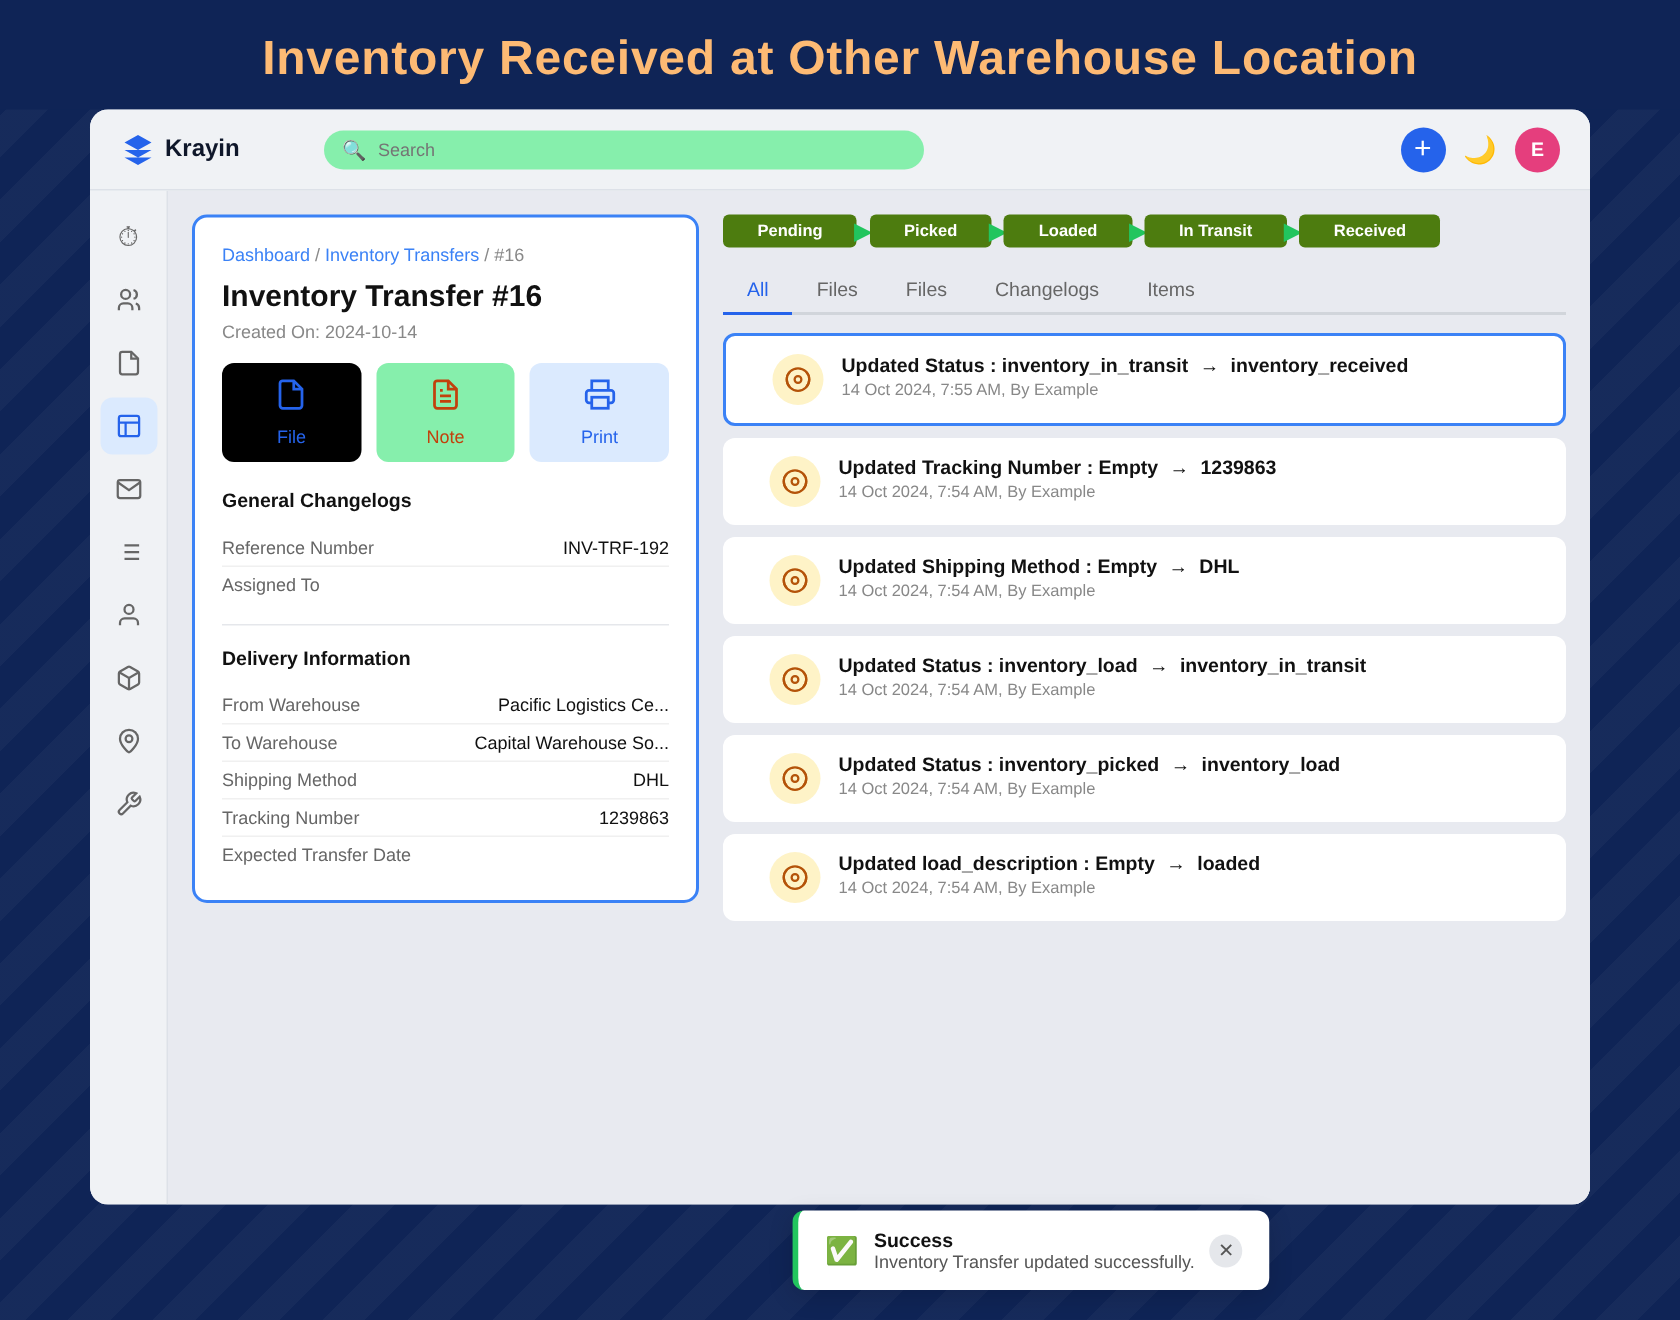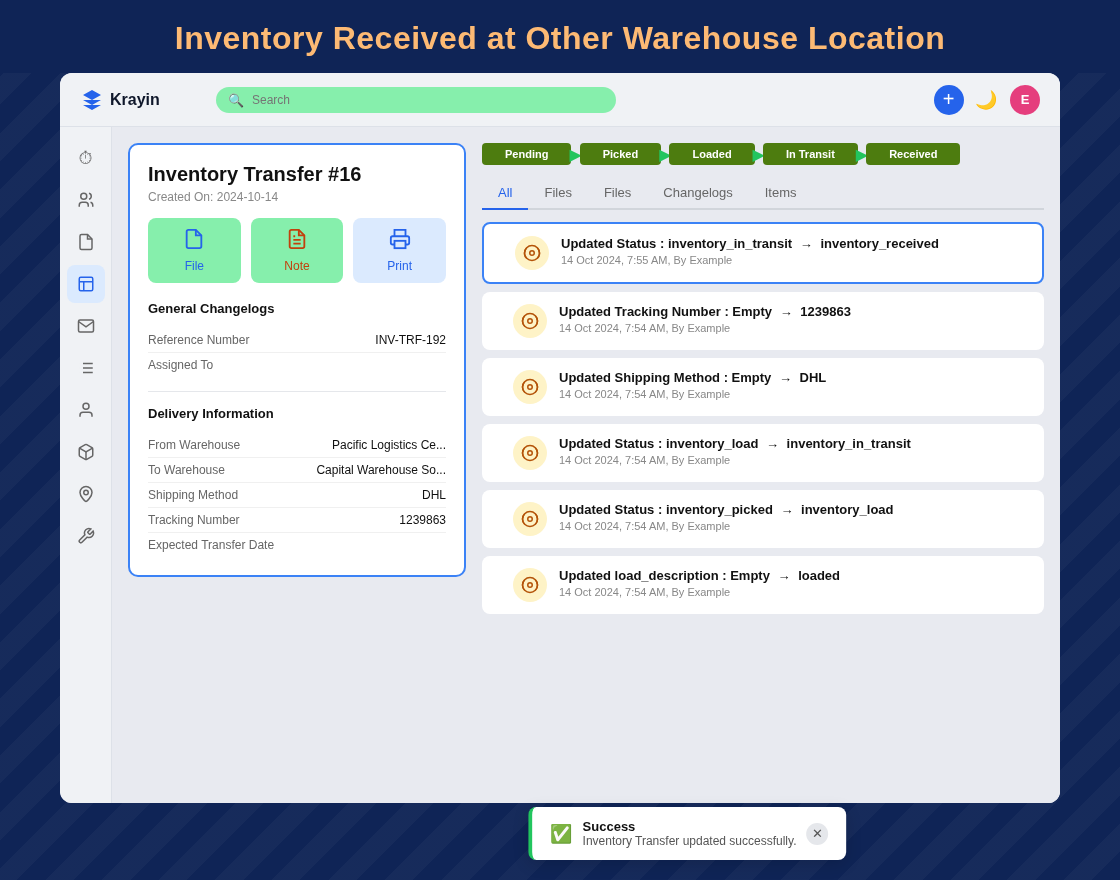--- a/index.html
+++ b/index.html
@@ -228,21 +228,21 @@
       justify-content: center;
       gap: 4px;
       padding: 10px 6px;
       border-radius: 8px;
       border: none;
       cursor: pointer;
       font-size: 12px;
       font-weight: 500;
     }
     .action-btn .btn-icon { font-size: 20px; }
-    .btn-file { background: #86efac; color: #2563eb; }
+    .btn-file { background: #000000; color: #2563eb; }
     .btn-note { background: #86efac; color: #c2410c; }
     .btn-print { background: #dbeafe; color: #2563eb; }
 
     .section-title {
       font-size: 13px;
       font-weight: 700;
       color: #111;
       margin-bottom: 12px;
     }
     .info-row {
@@ -486,20 +486,27 @@
         <svg width="18" height="18" viewBox="0 0 24 24" fill="none" stroke="#666" stroke-width="2">
           <path d="M14.7 6.3a1 1 0 0 0 0 1.4l1.6 1.6a1 1 0 0 0 1.4 0l3.77-3.77a6 6 0 0 1-7.94 7.94l-6.91 6.91a2.12 2.12 0 0 1-3-3l6.91-6.91a6 6 0 0 1 7.94-7.94l-3.76 3.76z"></path>
         </svg>
       </div>
     </div>
 
     <div class="main-content">
 
       <div class="left-panel">
         <div class="detail-card">
+          <div class="breadcrumb">
+            <span style="color:#3b82f6;cursor:pointer;">Dashboard</span>
+            <span> / </span>
+            <span style="color:#3b82f6;cursor:pointer;">Inventory Transfers</span>
+            <span> / </span>
+            <span style="color:#888;">#16</span>
+          </div>
           <div class="detail-title">Inventory Transfer #16</div>
           <div class="detail-created">
             <span>Created On:</span>
             <span>2024-10-14</span>
           </div>
 
           <div class="action-buttons">
             <button class="action-btn btn-file">
               <span class="btn-icon">
                 <svg width="22" height="22" viewBox="0 0 24 24" fill="none" stroke="#2563eb" stroke-width="2">

